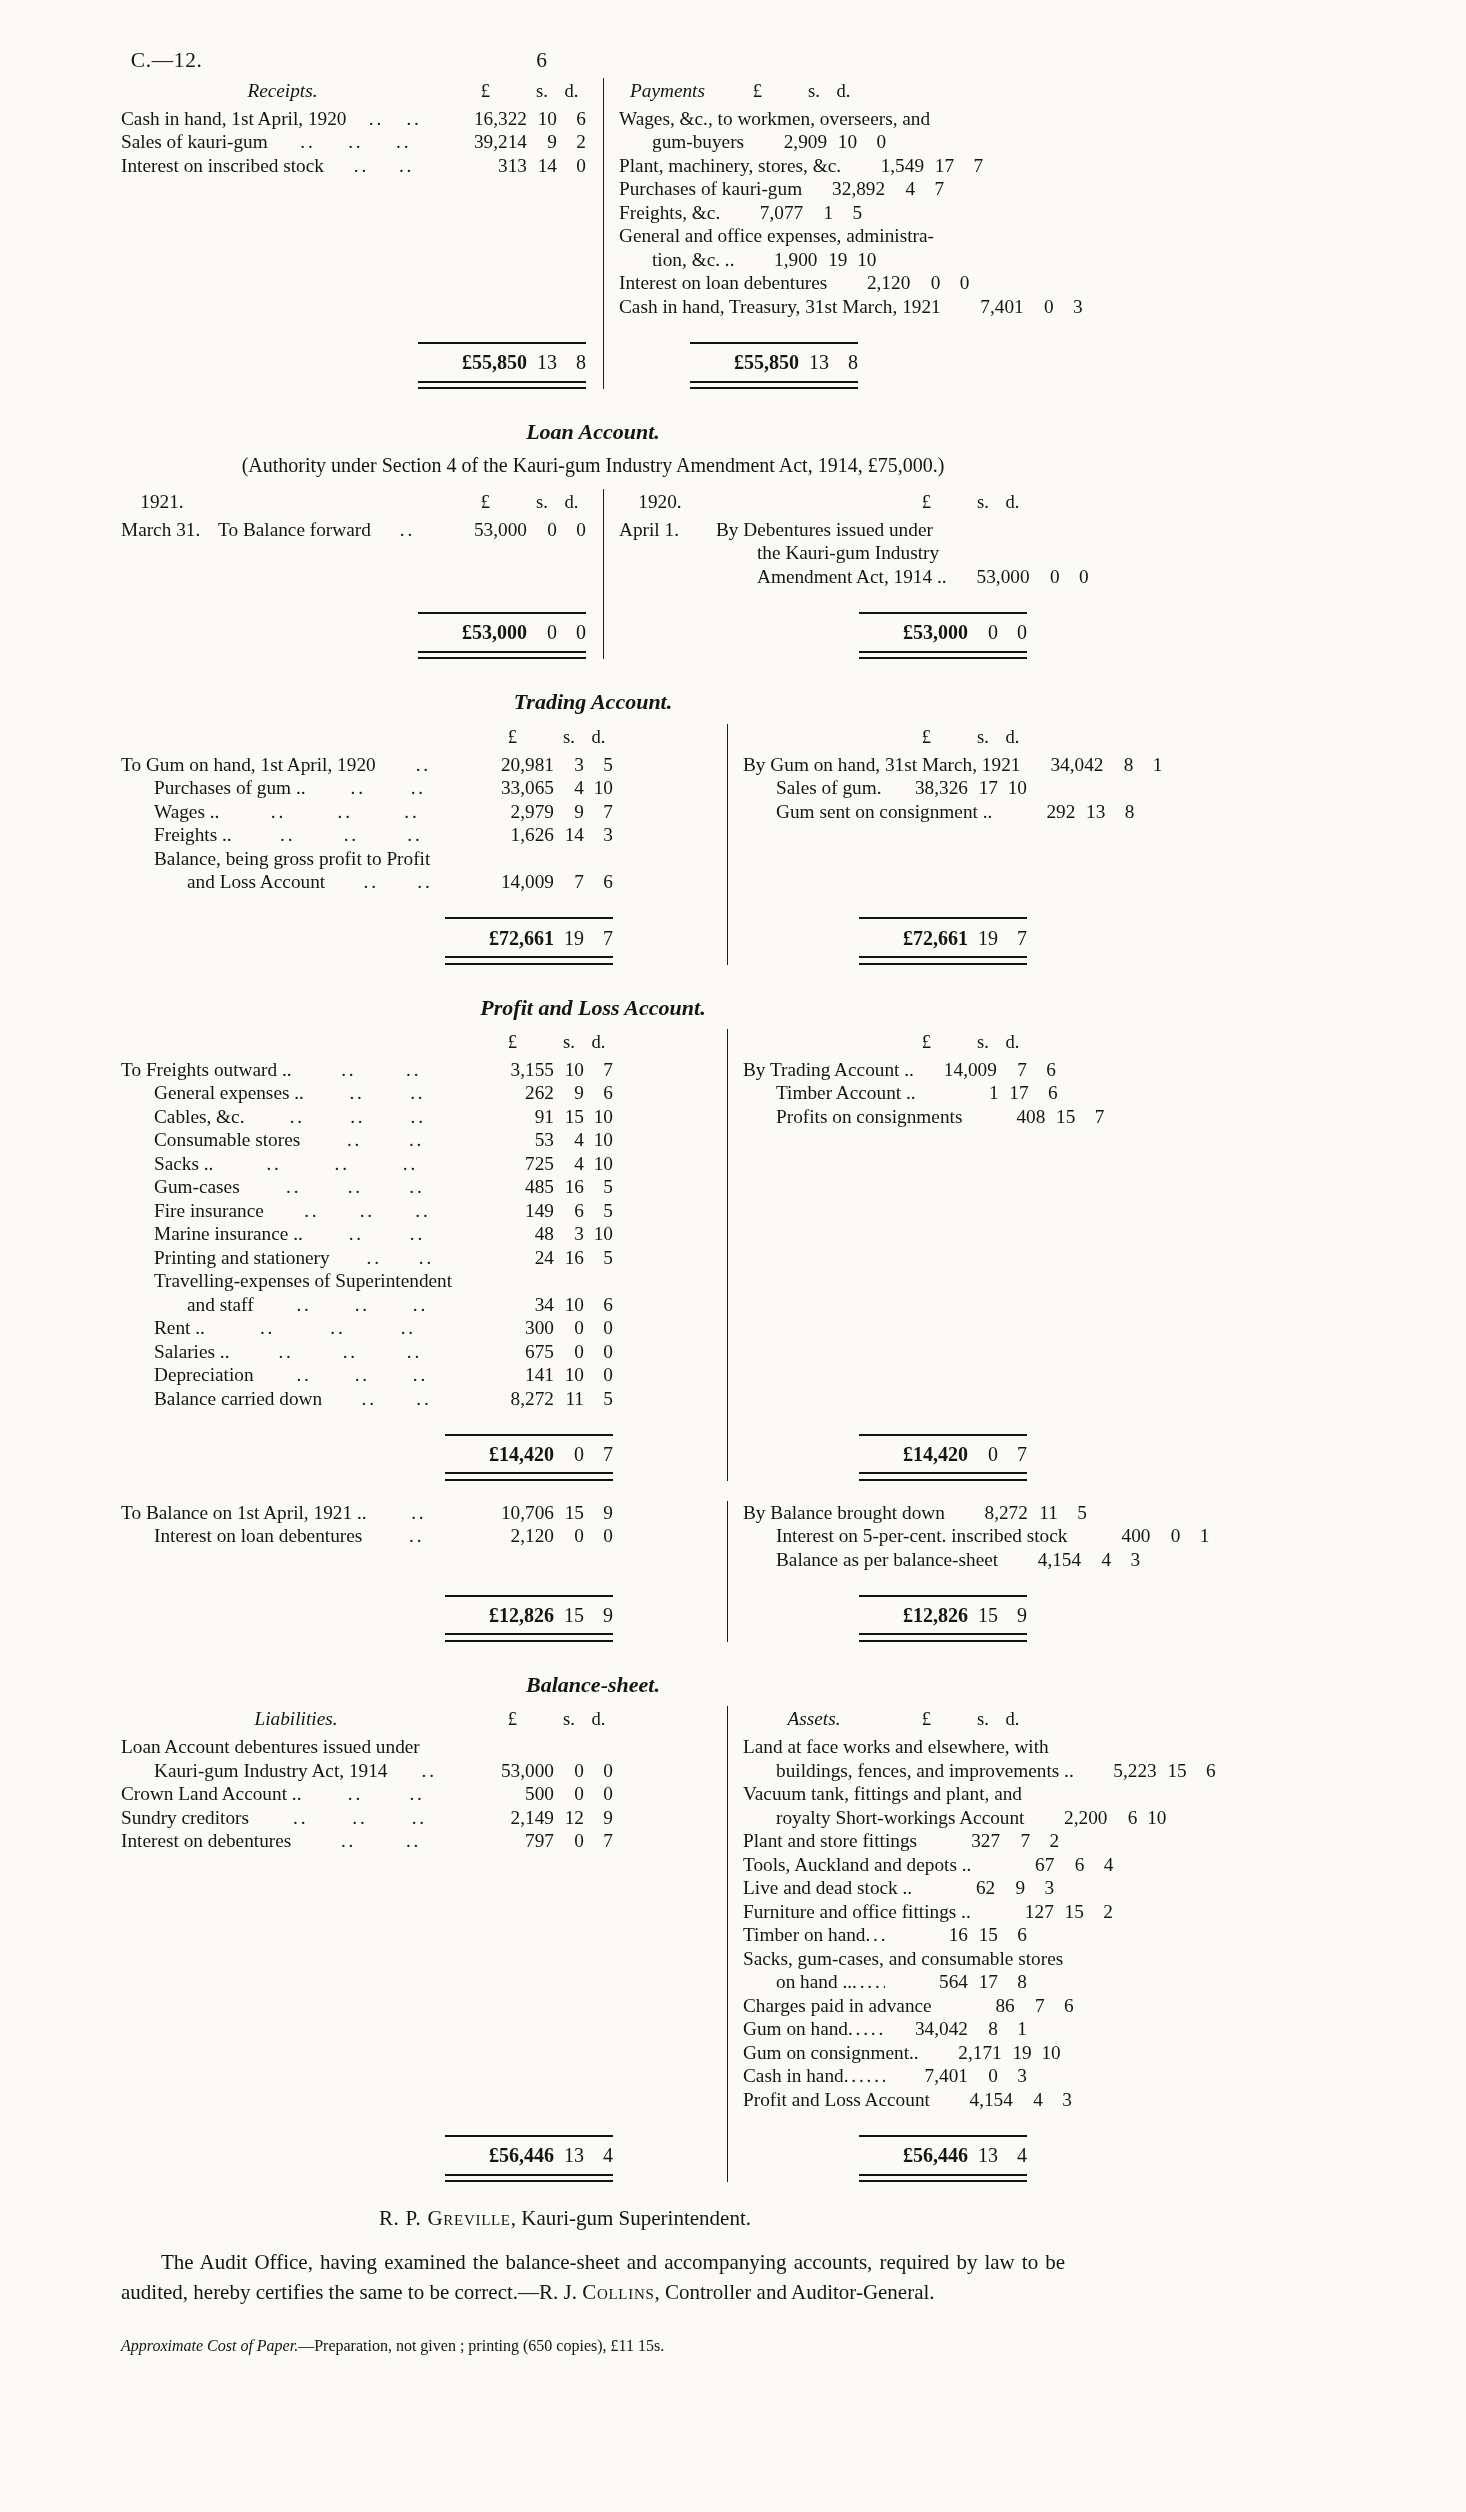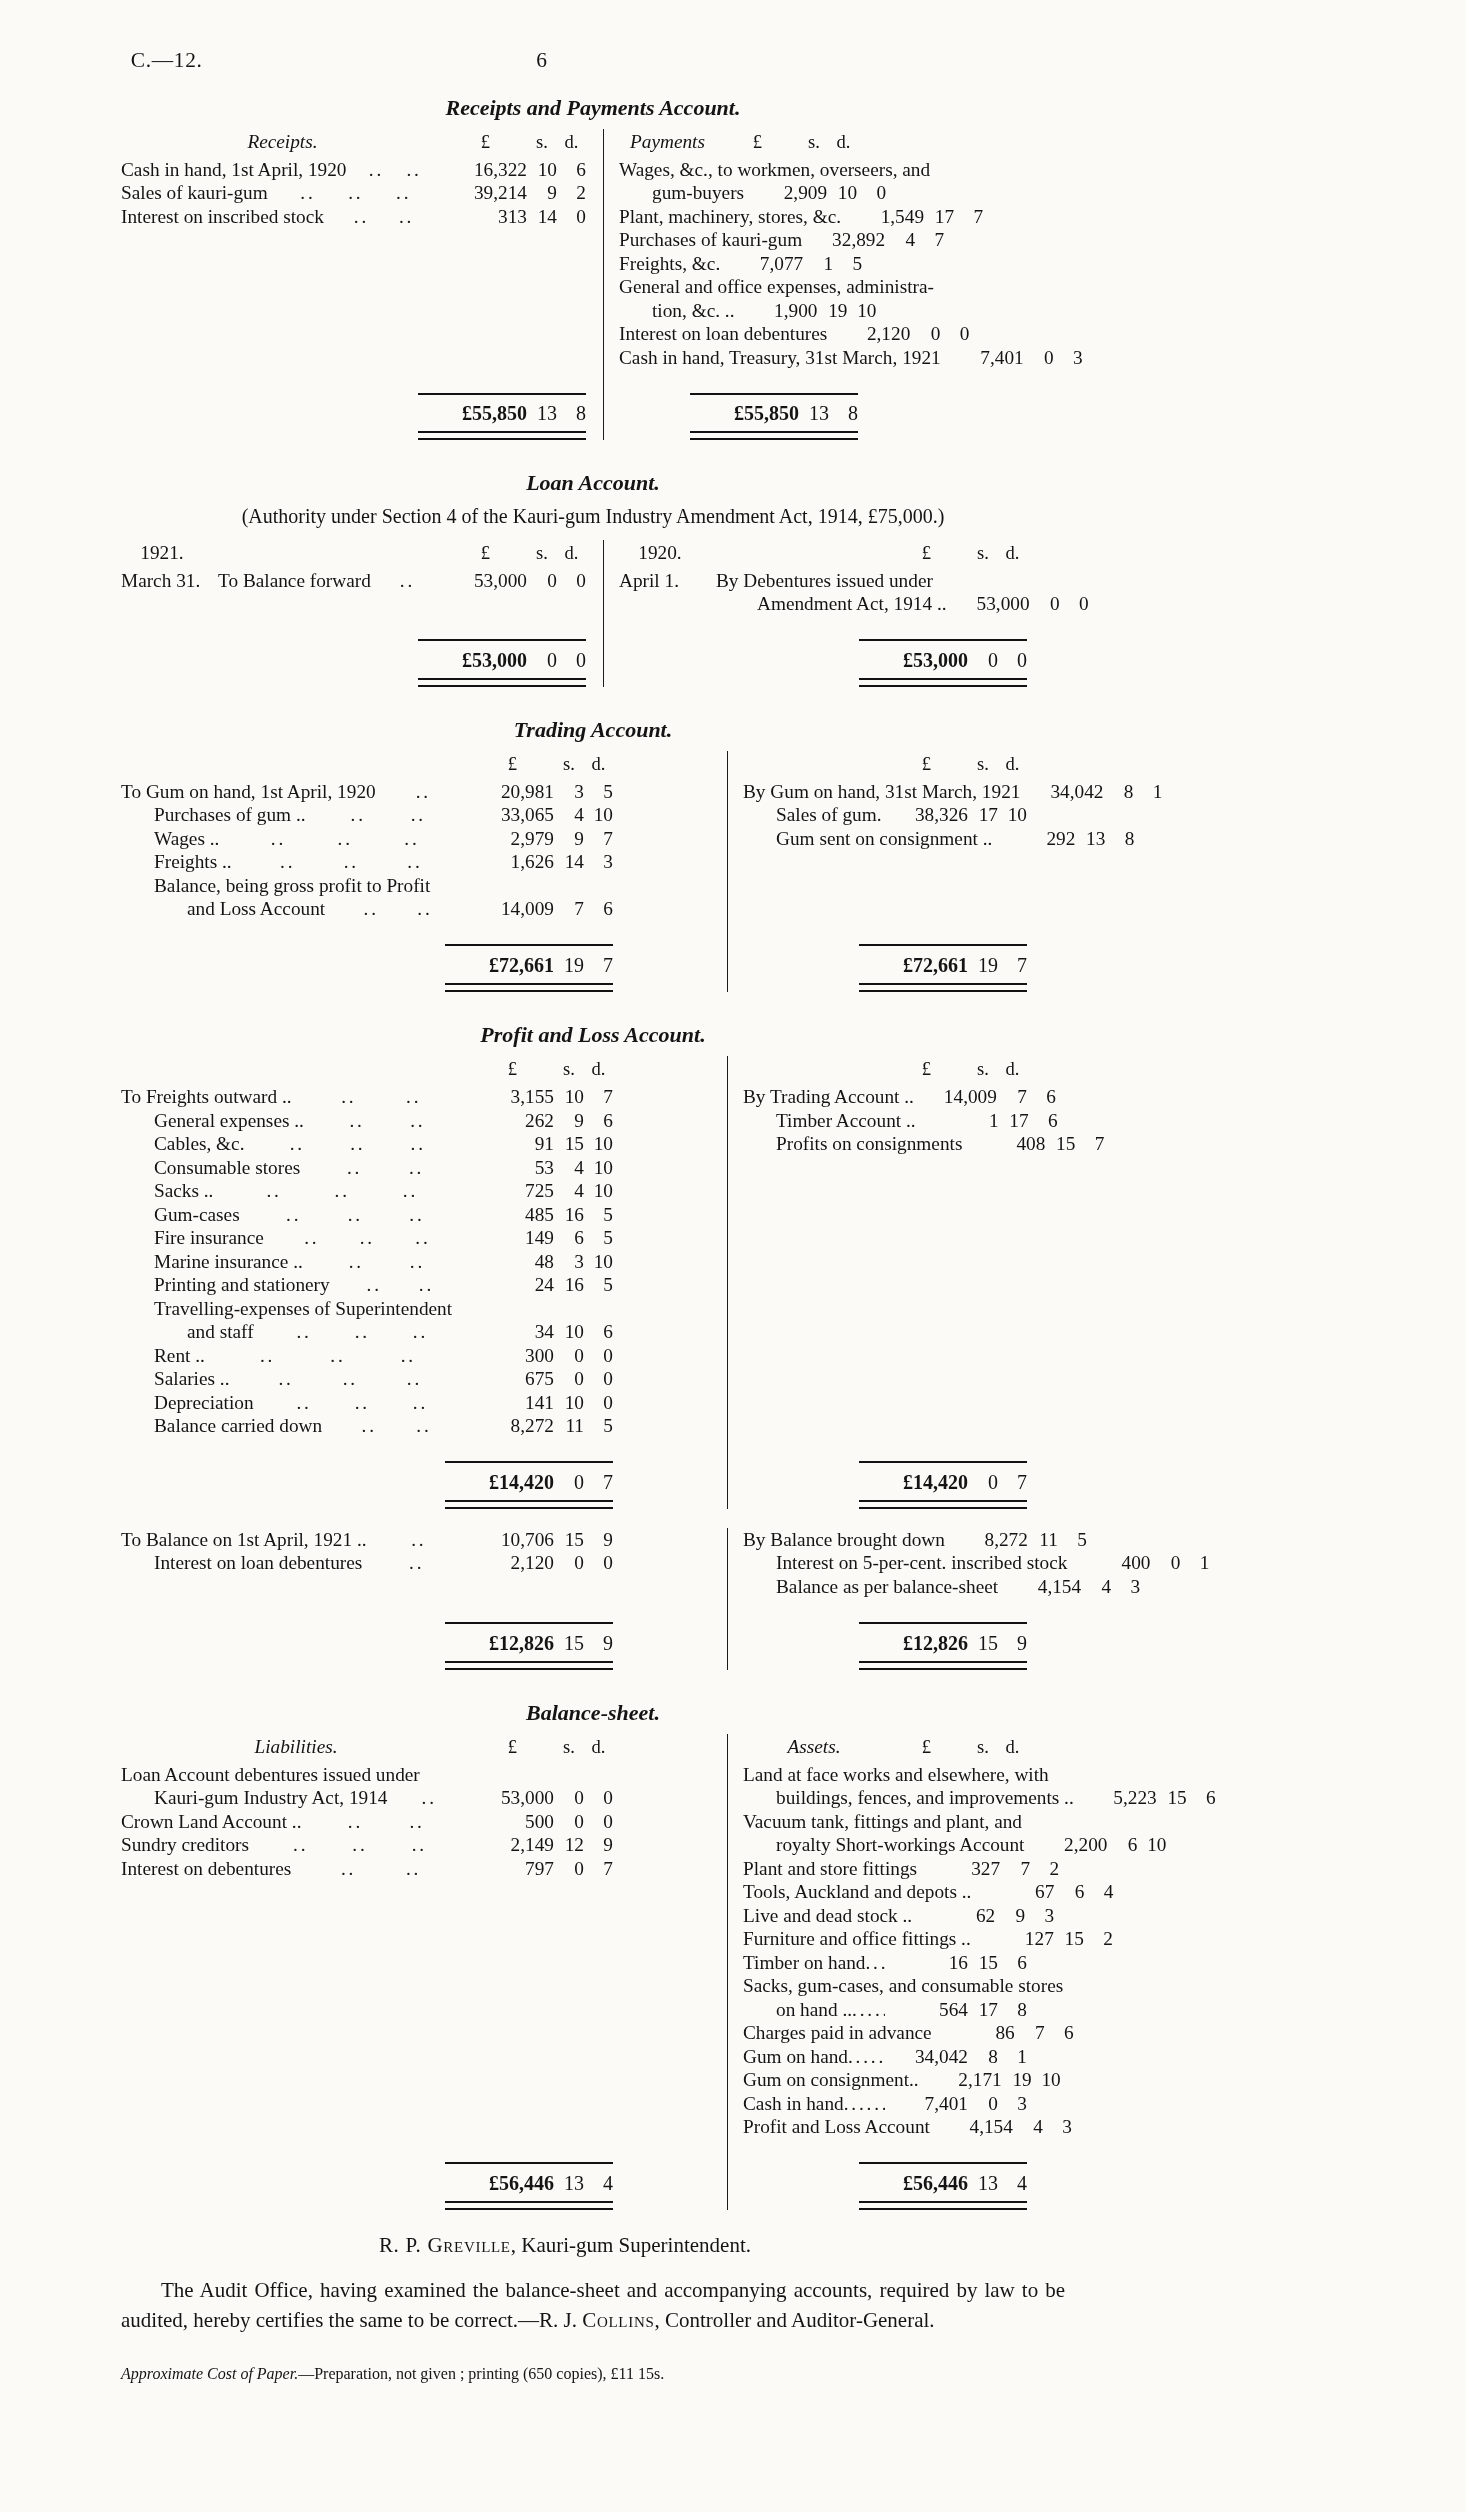--- a/index.html
+++ b/index.html
@@ -72,21 +72,20 @@
 <div class="page">
 
   <div class="hdr">
     <span class="doc-ref">C.—12.</span>
     <span class="page-num">6</span>
   </div>
 
 
   <div id="accounts-root">
       <section class="acct">
-        <h3 class="acct-title">Receipts and Payments Account.</h3>
         <div class="acct-table narrowL narrowR">
           <div class="side side-left">
             <div class="head-row">
               <span class="head-label">Receipts.</span>
               <span class="amts heads">
                 <span class="a-p">£</span>
                 <span class="a-s">s.</span>
                 <span class="a-d">d.</span>
               </span>
             </div>
@@ -315,20 +314,29 @@
                 <span class="date">April 1.</span>
                 <span class="lbl">By Debentures issued under</span>
                 <span class="dots"></span>
                 <span class="amts">
                   <span class="a-p"></span>
                   <span class="a-s"></span>
                   <span class="a-d"></span>
                 </span>
               </div>
               <div class="row">
+                <span class="lbl ind3">the Kauri-gum Industry</span>
+                <span class="dots"></span>
+                <span class="amts">
+                  <span class="a-p"></span>
+                  <span class="a-s"></span>
+                  <span class="a-d"></span>
+                </span>
+              </div>
+              <div class="row">
                 <span class="lbl ind3">Amendment Act, 1914 ..</span>
                 <span class="dots"></span>
                 <span class="amts">
                   <span class="a-p">53,000</span>
                   <span class="a-s">0</span>
                   <span class="a-d">0</span>
                 </span>
               </div>
             </div>
             <div class="total-block">

